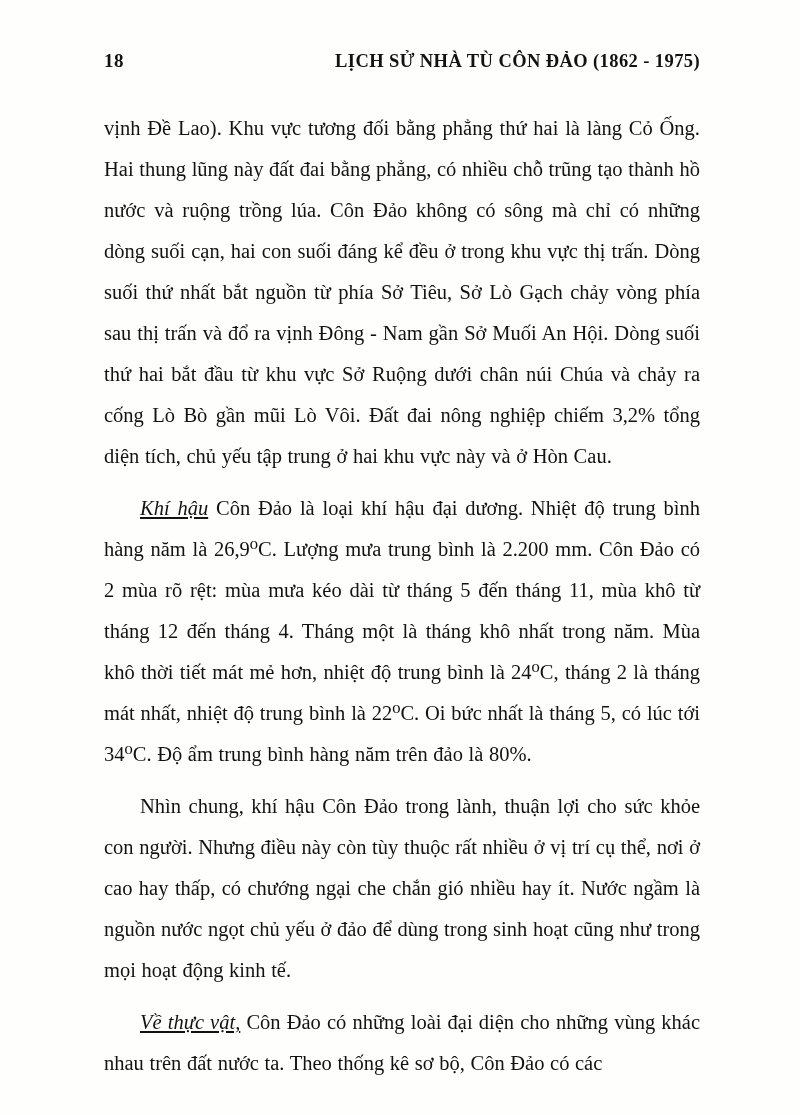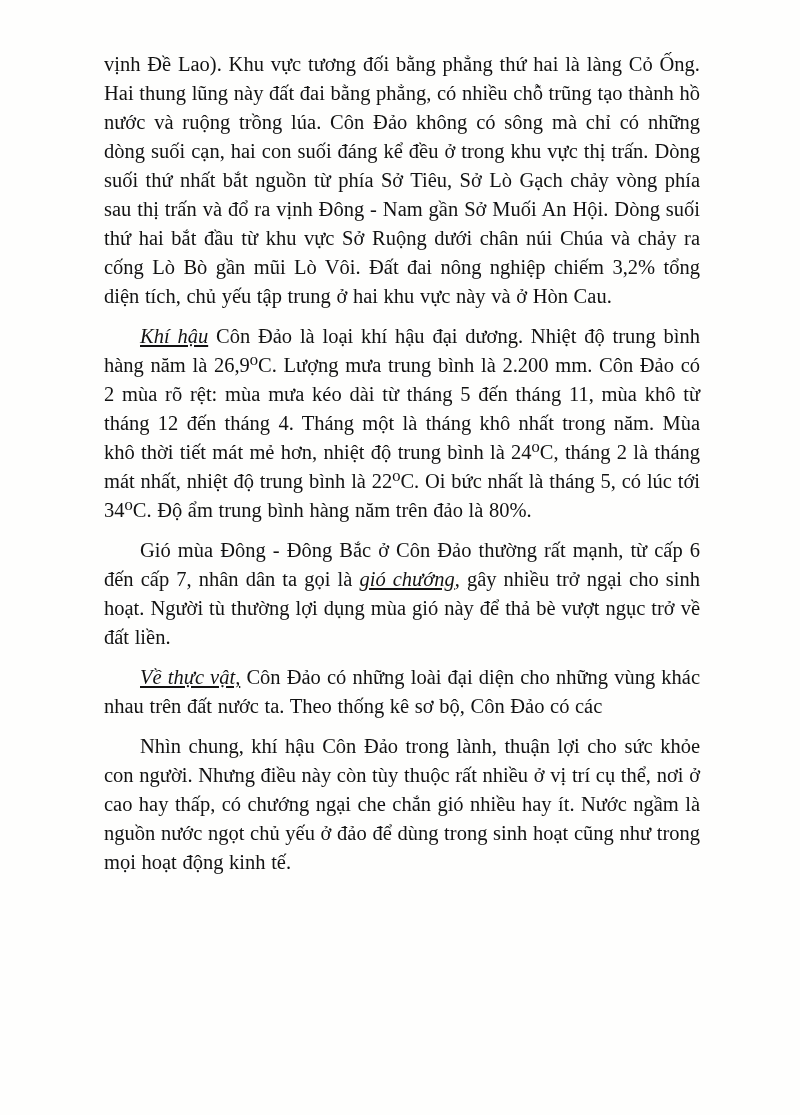--- a/index.html
+++ b/index.html
@@ -29,37 +29,40 @@
     font-size: 19px;
     letter-spacing: 0.5px;
   }
   .running-title {
     font-size: 18.5px;
     letter-spacing: 0.4px;
     white-space: nowrap;
   }
   .page-body p.para {
     font-size: 20.5px;
-    line-height: 29px;
+    line-height: 41px;
     text-align: justify;
     margin: 0 0 11px 0;
     word-spacing: 0.5px;
   }
   .page-body p.para.indent {
     text-indent: 36px;
   }
   .italic {
     font-style: italic;
     text-decoration: underline;
   }
 </style>
 </head>
 <body>
 
 <div class="page">
+  <header class="page-header">
+    <span class="page-number">18</span>
+    <span class="running-title">LỊCH SỬ NHÀ TÙ CÔN ĐẢO (1862 - 1975)</span>
+  </header>
   <main class="page-body">
       <p class="para"><span>vịnh Đề Lao). Khu vực tương đối bằng phẳng thứ hai là làng Cỏ Ống. Hai thung lũng này đất đai bằng phẳng, có nhiều chỗ trũng tạo thành hồ nước và ruộng trồng lúa. Côn Đảo không có sông mà chỉ có những dòng suối cạn, hai con suối đáng kể đều ở trong khu vực thị trấn. Dòng suối thứ nhất bắt nguồn từ phía Sở Tiêu, Sở Lò Gạch chảy vòng phía sau thị trấn và đổ ra vịnh Đông - Nam gần Sở Muối An Hội. Dòng suối thứ hai bắt đầu từ khu vực Sở Ruộng dưới chân núi Chúa và chảy ra cống Lò Bò gần mũi Lò Vôi. Đất đai nông nghiệp chiếm 3,2% tổng diện tích, chủ yếu tập trung ở hai khu vực này và ở Hòn Cau.</span></p>
       <p class="para indent"><span class="italic">Khí hậu</span><span> Côn Đảo là loại khí hậu đại dương. Nhiệt độ trung bình hàng năm là 26,9⁰C. Lượng mưa trung bình là 2.200 mm. Côn Đảo có 2 mùa rõ rệt: mùa mưa kéo dài từ tháng 5 đến tháng 11, mùa khô từ tháng 12 đến tháng 4. Tháng một là tháng khô nhất trong năm. Mùa khô thời tiết mát mẻ hơn, nhiệt độ trung bình là 24⁰C, tháng 2 là tháng mát nhất, nhiệt độ trung bình là 22⁰C. Oi bức nhất là tháng 5, có lúc tới 34⁰C. Độ ẩm trung bình hàng năm trên đảo là 80%.</span></p>
-      <p class="para indent"><span>Gió mùa Đông - Đông Bắc ở Côn Đảo thường rất mạnh, từ cấp 6 đến cấp 7, nhân dân ta gọi là </span><span class="italic">gió chướng</span><span>, gây nhiều trở ngại cho sinh hoạt. Người tù thường lợi dụng mùa gió này để thả bè vượt ngục trở về đất liền.</span></p>
+      <p class="para indent"><span>Nhìn chung, khí hậu Côn Đảo trong lành, thuận lợi cho sức khỏe con người. Nhưng điều này còn tùy thuộc rất nhiều ở vị trí cụ thể, nơi ở cao hay thấp, có chướng ngại che chắn gió nhiều hay ít. Nước ngầm là nguồn nước ngọt chủ yếu ở đảo để dùng trong sinh hoạt cũng như trong mọi hoạt động kinh tế.</span></p>
       <p class="para indent"><span class="italic">Về thực vật,</span><span> Côn Đảo có những loài đại diện cho những vùng khác nhau trên đất nước ta. Theo thống kê sơ bộ, Côn Đảo có các</span></p>
-      <p class="para indent"><span>Nhìn chung, khí hậu Côn Đảo trong lành, thuận lợi cho sức khỏe con người. Nhưng điều này còn tùy thuộc rất nhiều ở vị trí cụ thể, nơi ở cao hay thấp, có chướng ngại che chắn gió nhiều hay ít. Nước ngầm là nguồn nước ngọt chủ yếu ở đảo để dùng trong sinh hoạt cũng như trong mọi hoạt động kinh tế.</span></p>
     </main>
 </div>
 
 </body></html>

